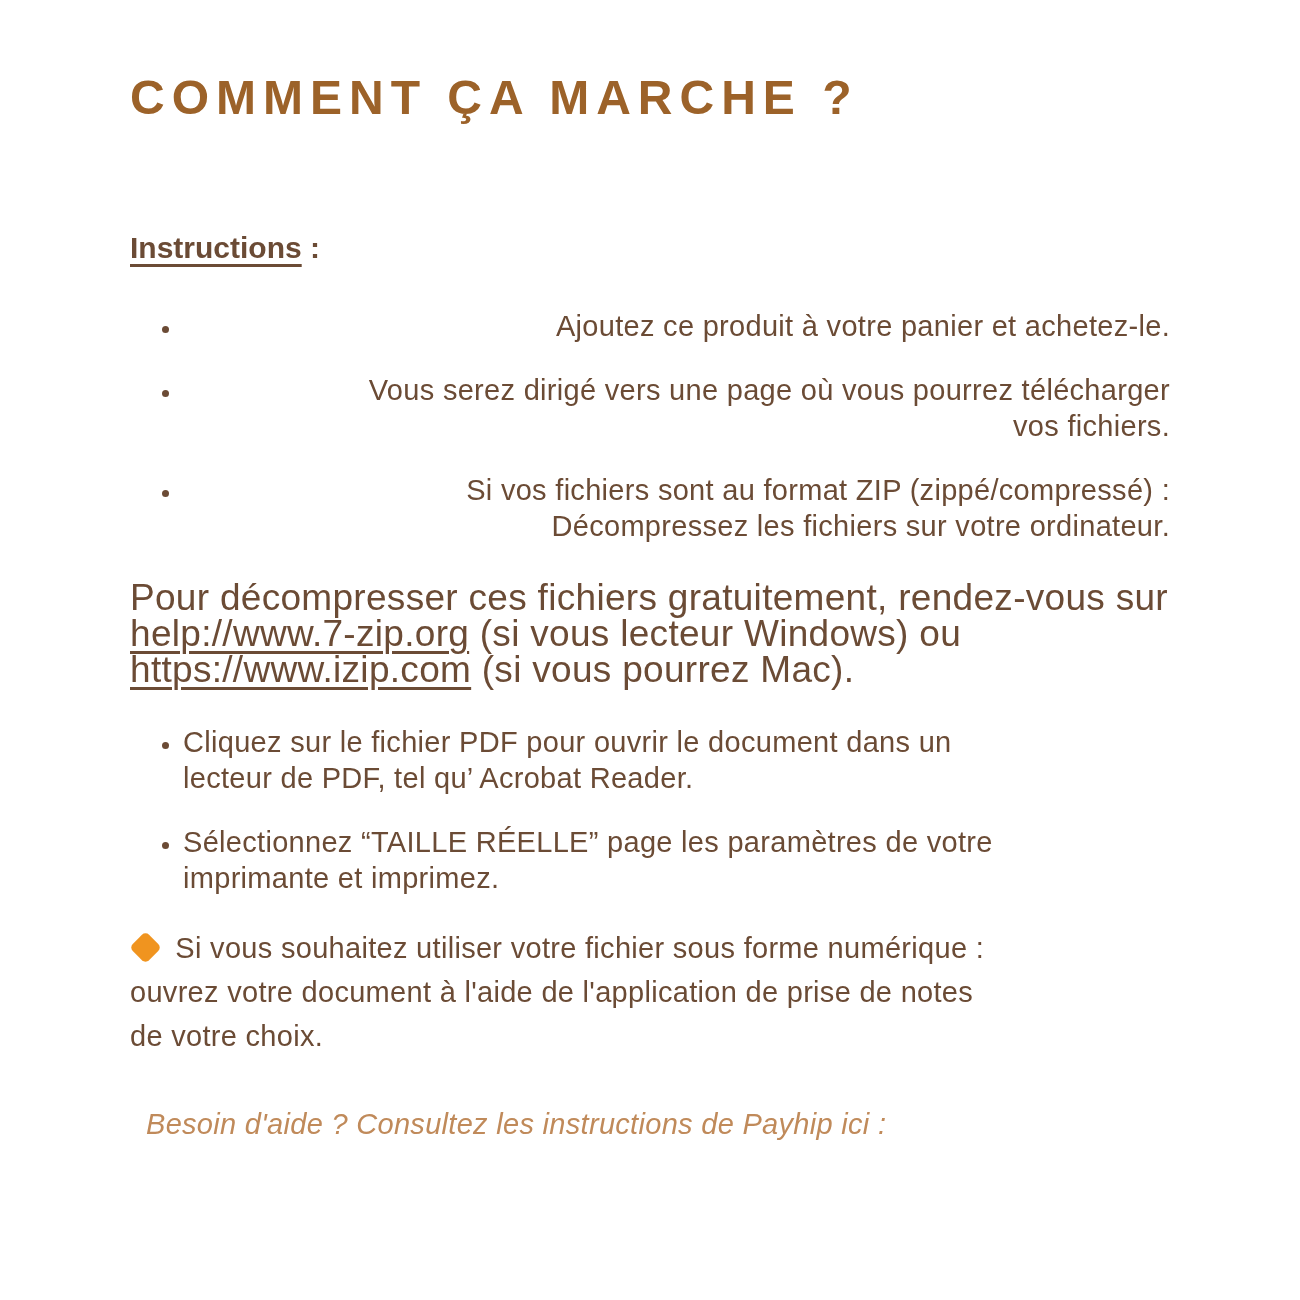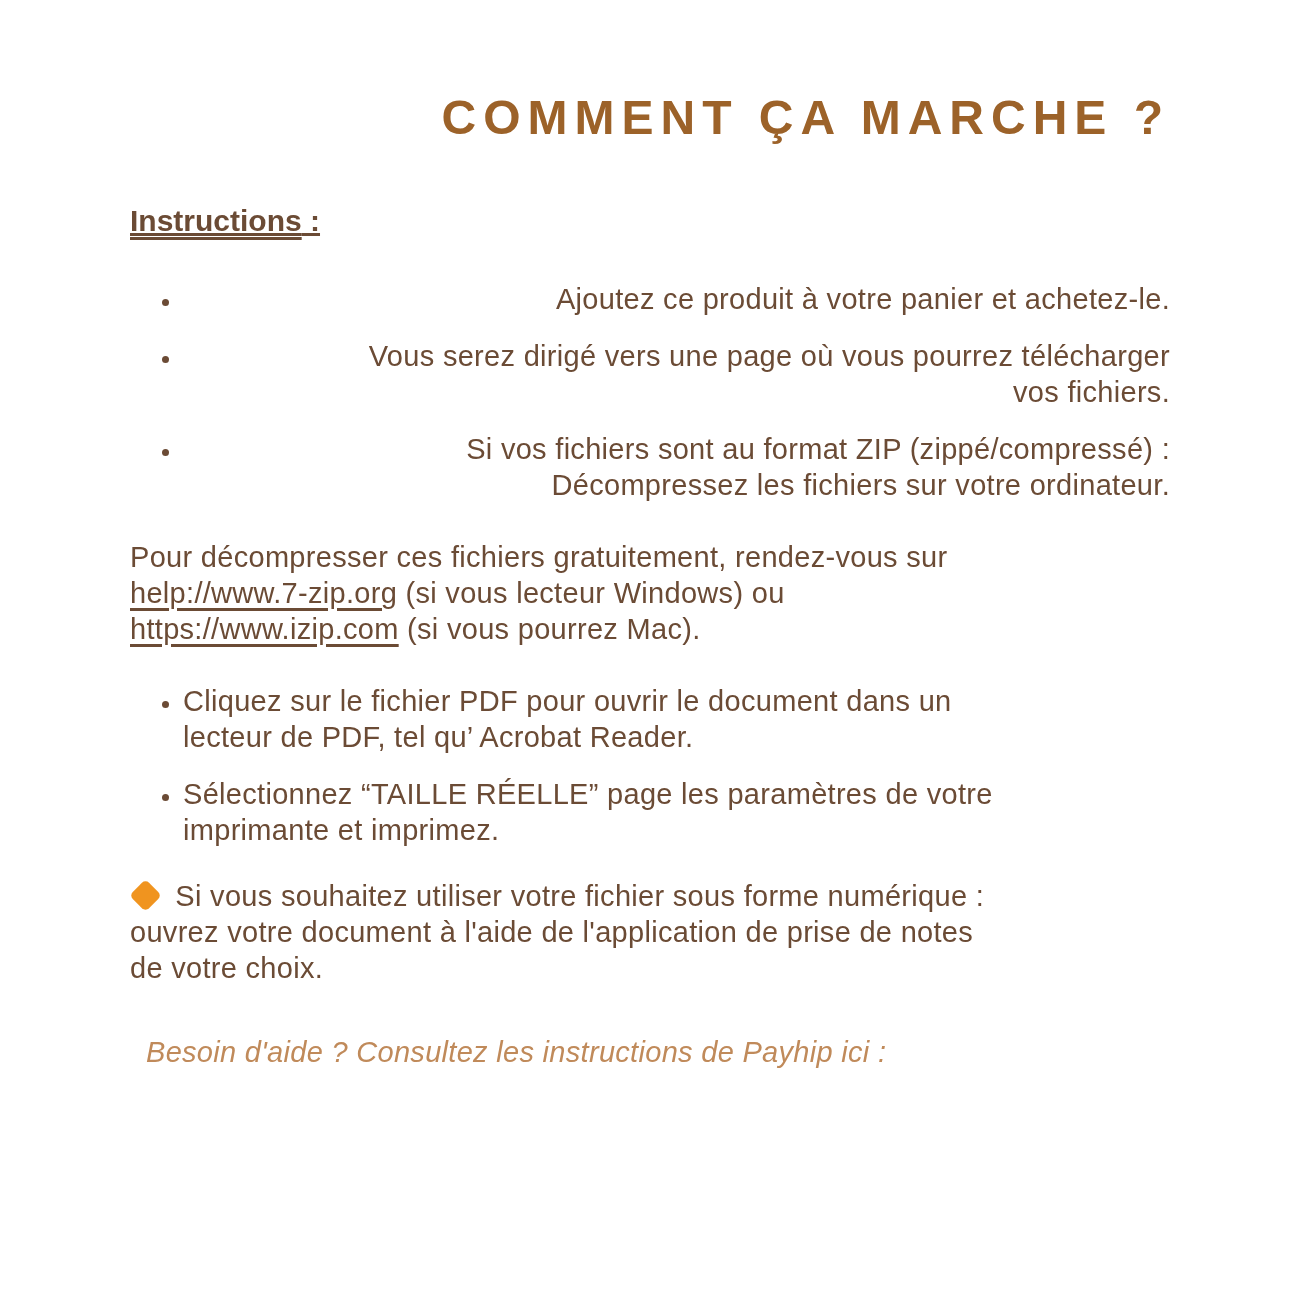--- a/index.html
+++ b/index.html
@@ -14,74 +14,73 @@
     font-family: "Liberation Sans", sans-serif;
     color: var(--body, #6b4b35);
   }
   .page {
     width: 1300px;
     height: 1300px;
     box-sizing: border-box;
     padding: 0 130px;
   }
   .title {
-    margin-top: 92px;
-    text-align: right;
+    margin-top: 72px;
+    text-align: left;
     font-size: 48px;
     line-height: 52px;
     font-weight: 800;
     letter-spacing: 7px;
     color: var(--title, #9c6229);
   }
   .instructions {
-    margin-top: 57px;
+    margin-top: 104px;
     font-size: 30px;
     line-height: 40px;
     font-weight: bold;
     color: var(--body, #6b4b35);
-    text-decoration: underline;
   }
   .instructions .u {
     text-decoration: underline;
     text-decoration-thickness: 3px;
     text-underline-offset: 6px;
   }
   ul.bullets {
     margin: 0;
     padding: 0 0 0 53px;
     list-style: disc outside;
   }
   ul.bullets-top { margin-top: 40px; text-align: right; }
   ul.bullets-bottom { margin-top: 36px; }
   ul.bullets li {
     font-size: 29px;
     line-height: 36px;
     letter-spacing: 0.3px;
   }
-  ul.bullets li + li { margin-top: 21px; }
+  ul.bullets li + li { margin-top: 28px; }
   ul.bullets li::marker { color: var(--body, #6b4b35); font-size: 24px; }
   .t { white-space: pre-wrap; }
   .para {
     margin: 36px 0 0 0;
-    font-size: 29px;
+    font-size: 37px;
     line-height: 36px;
     letter-spacing: 0.3px;
   }
   a.link {
     color: inherit;
     text-decoration: underline;
     text-decoration-thickness: 2.5px;
     text-underline-offset: 5px;
     white-space: pre-wrap;
     cursor: pointer;
   }
   .digital {
     margin: 30px 0 0 0;
     font-size: 29px;
-    line-height: 36px;
+    line-height: 44px;
     letter-spacing: 0.3px;
   }
   .diamond {
     display: inline-block;
     width: 23px;
     height: 23px;
     background: var(--diamond, #f0941f);
     border-radius: 5px;
     transform: rotate(45deg);
     margin: 0 10px 0 4px;

